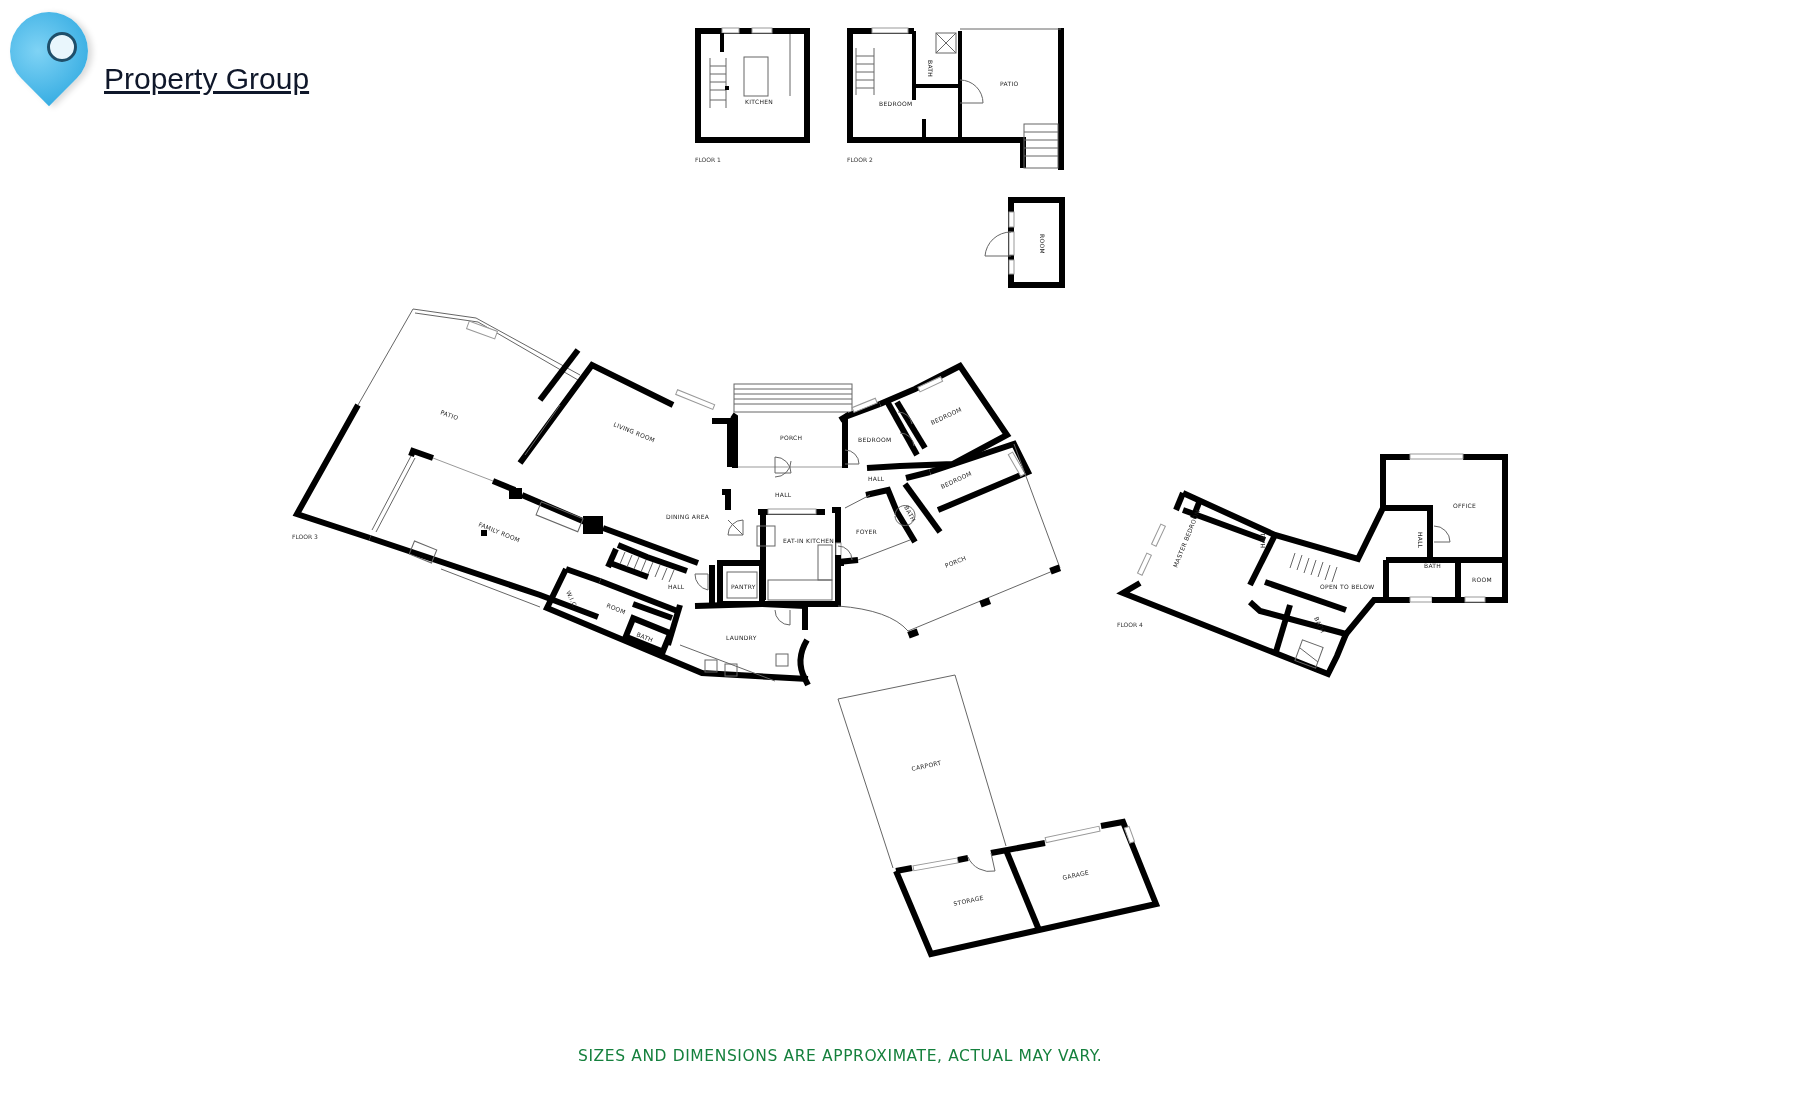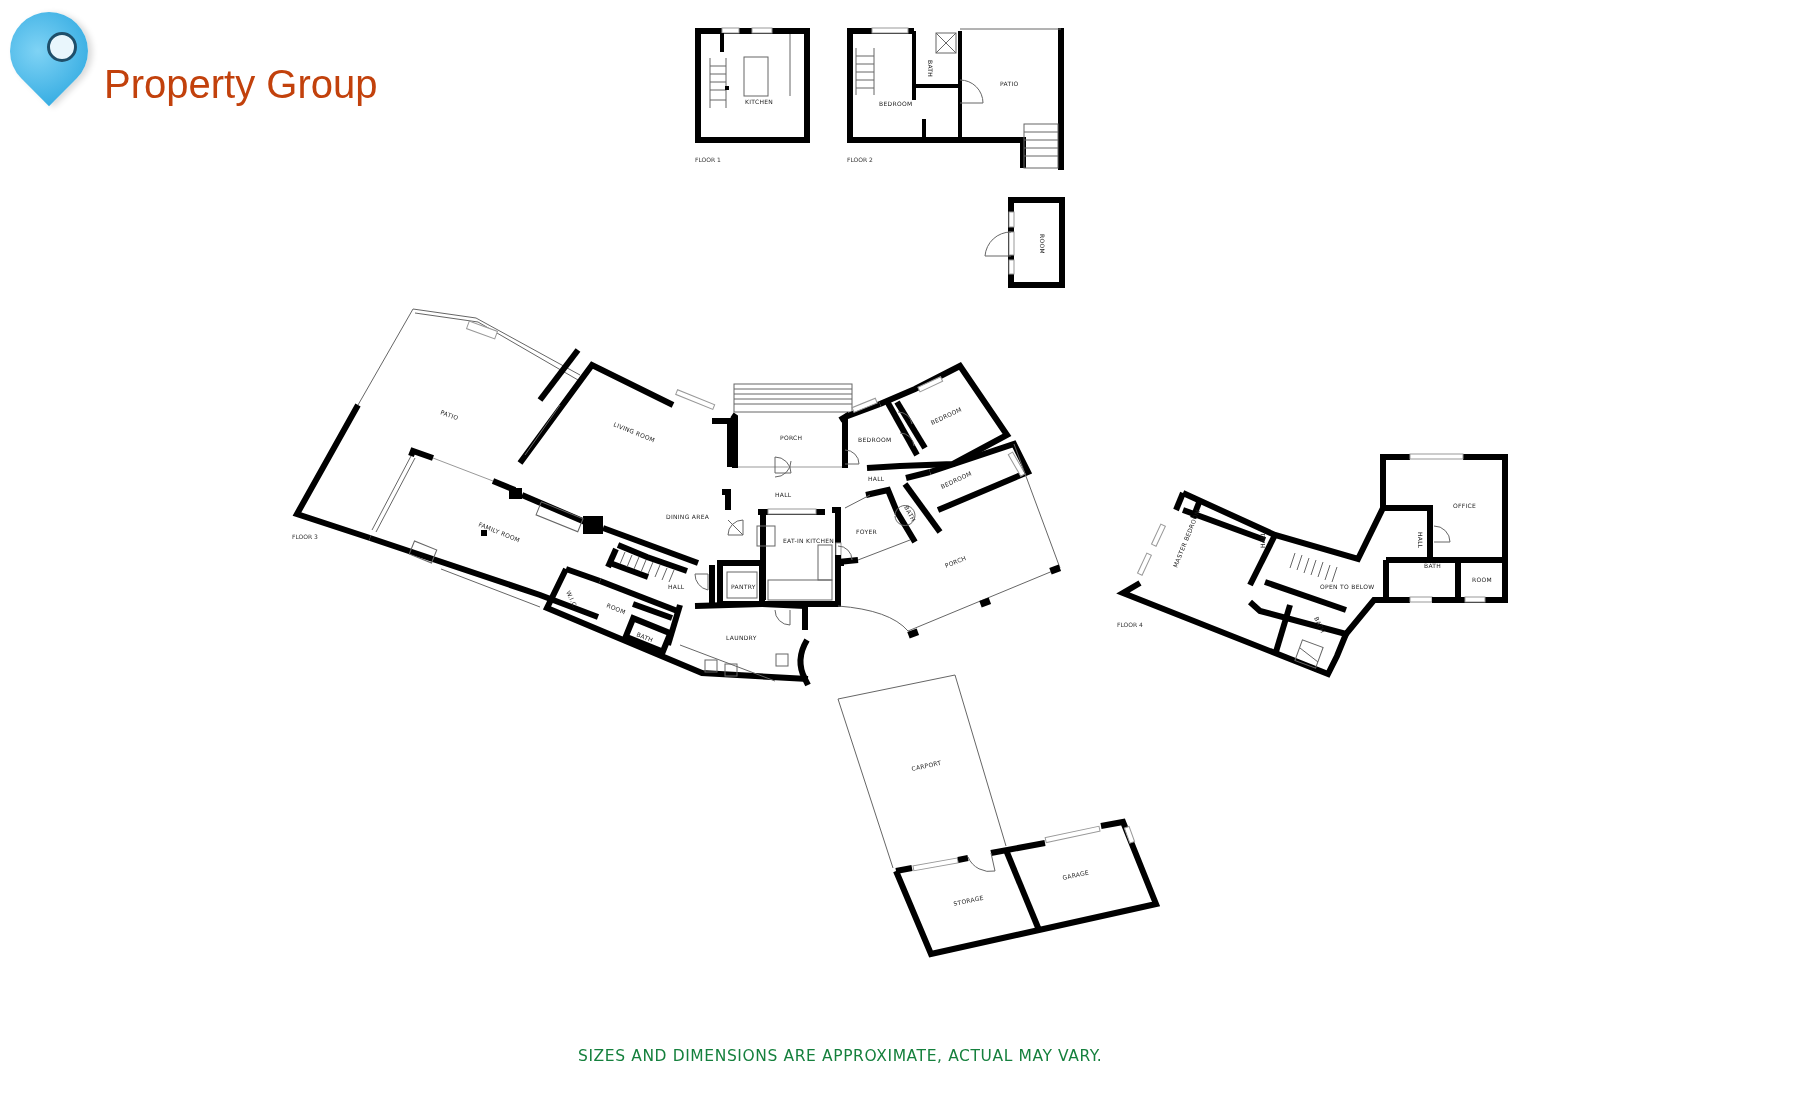--- a/index.html
+++ b/index.html
@@ -1,21 +1,21 @@
 <!DOCTYPE html>
 <html><head>
 <meta charset="utf-8">
 <style>
   html,body{margin:0;padding:0;background:#ffffff;}
   body{width:1800px;height:1100px;position:relative;overflow:hidden;font-family:"DejaVu Sans","Liberation Sans",sans-serif;}
   #logo{position:absolute;left:0;top:0;width:330px;height:120px;}
   #logo .pin{position:absolute;left:10px;top:12px;width:78px;height:78px;border-radius:50% 50% 50% 0;transform:rotate(-45deg);background:radial-gradient(circle at 40% 40%,#7fd3f5,#2aa6df);box-shadow:2px 4px 6px rgba(0,0,0,0.15);}
   #logo .pin-hole{position:absolute;left:47px;top:32px;width:24px;height:24px;border-radius:50%;background:#e9f6fc;border:3px solid #1f4f6a;}
   #logo .brand{position:absolute;left:10px;top:18px;font-family:"Liberation Sans",sans-serif;font-weight:bold;font-size:43px;color:#3aaee3;letter-spacing:0.5px;white-space:nowrap;}
-  #logo .sub{position:absolute;left:104px;top:62px;font-family:"Liberation Sans",sans-serif;font-size:40px;color:#c2410c;white-space:nowrap;}
+  #logo .sub{position:absolute;left:104px;top:62px;font-family:"Liberation Sans",sans-serif;font-size:30px;color:#0f172a;white-space:nowrap;text-decoration:underline;}
   #plan{position:absolute;left:0;top:0;width:1800px;height:1100px;}
   .wall{stroke:#000;stroke-width:6;fill:none;stroke-linejoin:miter;}
   .wallthin{stroke:#000;stroke-width:4;fill:none;}
   .thin{stroke:#666;stroke-width:1;fill:none;}
   .win{stroke:#999;stroke-width:1;fill:#fff;}
   .rl{font-family:"DejaVu Sans",sans-serif;font-size:6px;fill:#222;letter-spacing:0.3px;}
   .fl{font-family:"DejaVu Sans",sans-serif;font-size:6px;fill:#333;}
   #disclaimer{position:absolute;left:578px;top:1047px;font-family:"DejaVu Sans",sans-serif;font-size:15.5px;color:#15803d;letter-spacing:0.6px;white-space:nowrap;}
 </style>
 </head>

